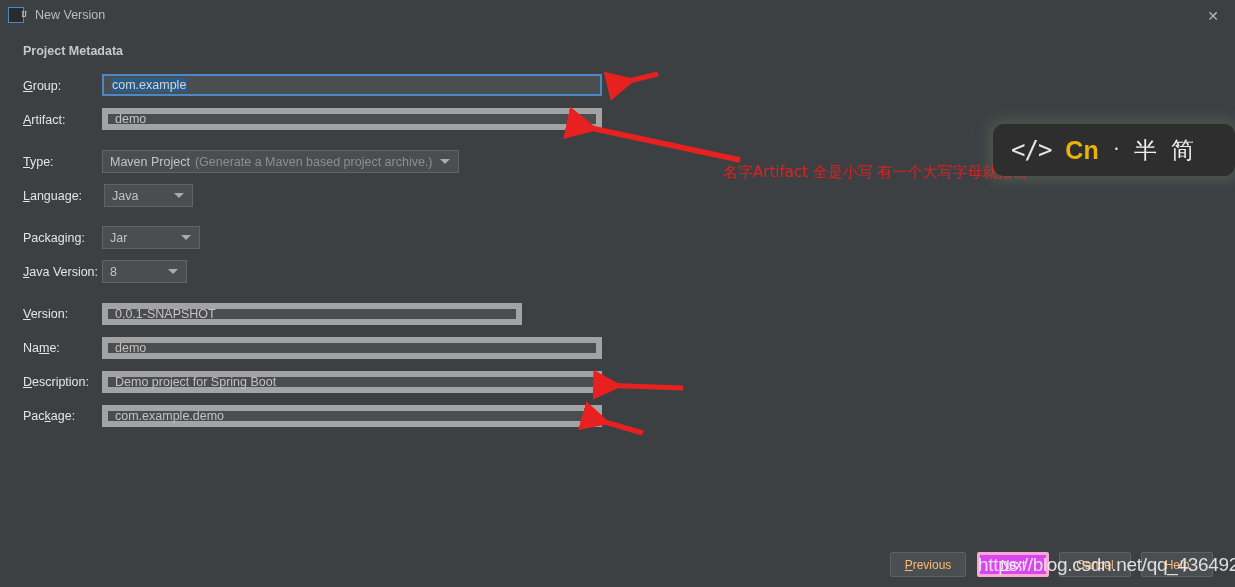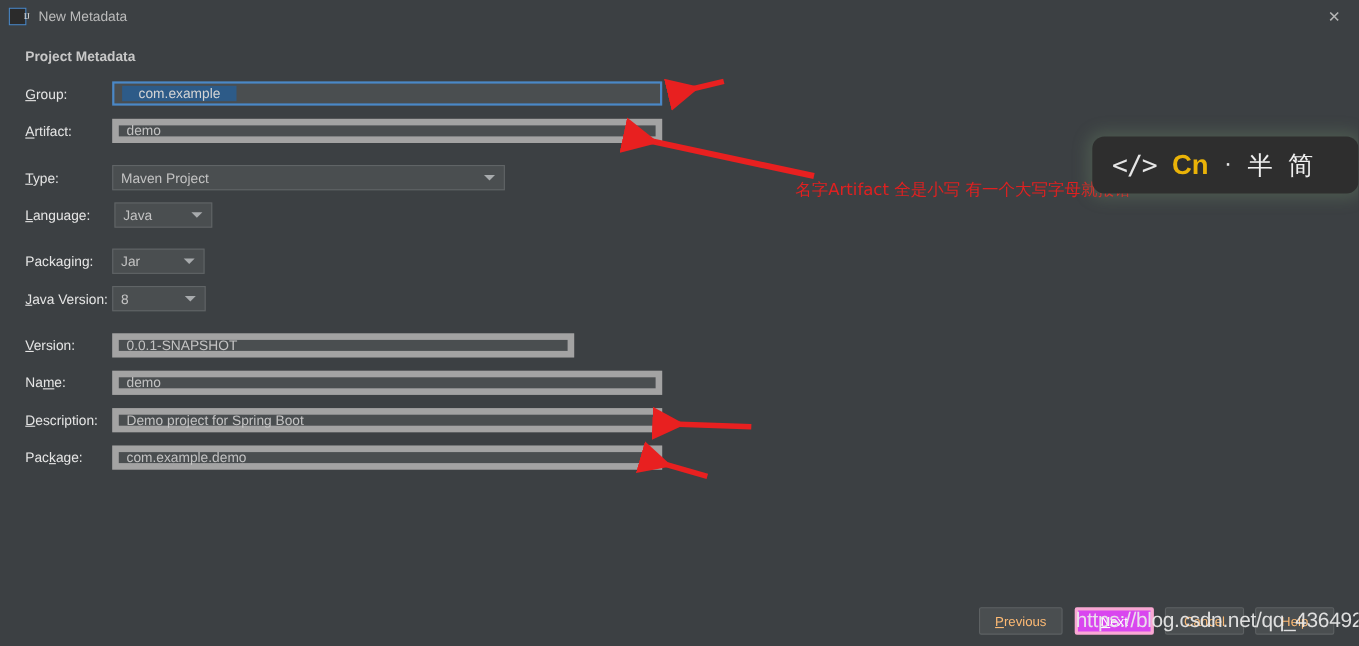--- a/index.html
+++ b/index.html
@@ -88,21 +88,21 @@
     font-size: 12.5px;
     color: #c3c3c3;
   }
   .txtfield.focused {
     border: 2px solid #4a88c7;
     background: #4a4e50;
   }
   .sel-text {
     background: #2d5b88;
     color: #d4d4d4;
-    padding: 0 15px;
+    padding: 0 1px;
   }
 
   .combo {
     position: absolute;
     height: 23px;
     background: #4a4e50;
     border: 1px solid #606466;
     display: flex;
     align-items: center;
     padding-left: 7px;
@@ -212,21 +212,21 @@
     letter-spacing: -0.3px;
   }
 </style>
 </head>
 <body>
 
 <div class="titlebar">
   <div class="ij-logo">
     <span>IJ</span>
   </div>
-  <div class="title-text">New Metadata</div>
+  <div class="title-text">New Version</div>
 </div>
 <div class="close-btn">✕</div>
 
 <div class="section-title">Project Metadata</div>
 
 <div class="f-label" style="top:79px;">
   <u>G</u><span>roup:</span>
 </div>
 <div class="txtfield focused" style="left:102px; top:74px; width:500px;">
   <span class="sel-text">com.example</span>
@@ -237,35 +237,36 @@
 </div>
 <div class="txtfield" style="left:102px; top:108px; width:500px;">
   <span>demo</span>
 </div>
 
 <div class="f-label" style="top:155px;">
   <u>T</u><span>ype:</span>
 </div>
 <div class="combo" style="left:102px; top:150px; width:357px;">
   <span>Maven Project</span>
+  <span class="hint">(Generate a Maven based project archive.)</span>
   <span class="arrow-dn"></span>
 </div>
 
 <div class="f-label" style="top:189px;">
   <u>L</u><span>anguage:</span>
 </div>
 <div class="combo" style="left:104px; top:184px; width:89px;">
   <span>Java</span>
   <span class="arrow-dn"></span>
 </div>
 
 <div class="f-label" style="top:231px;">
   <span>Packa</span><u>g</u><span>ing:</span>
 </div>
-<div class="combo" style="left:102px; top:226px; width:84px;">
+<div class="combo" style="left:102px; top:226px; width:98px;">
   <span>Jar</span>
   <span class="arrow-dn"></span>
 </div>
 
 <div class="f-label" style="top:265px;">
   <u>J</u><span>ava Version:</span>
 </div>
 <div class="combo" style="left:102px; top:260px; width:85px;">
   <span>8</span>
   <span class="arrow-dn"></span>

